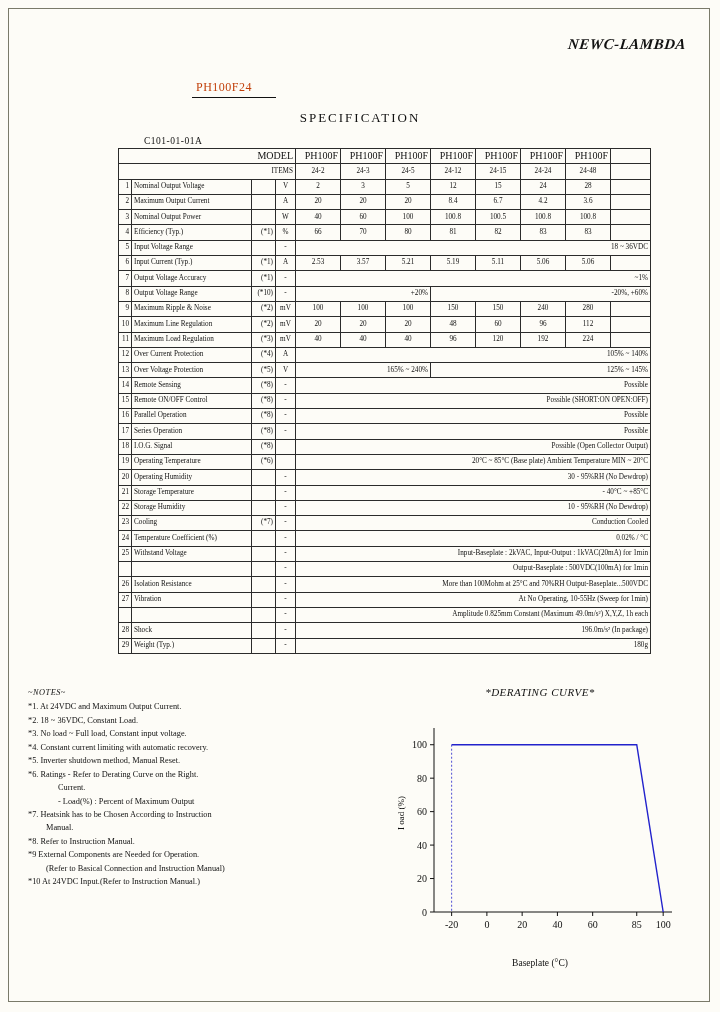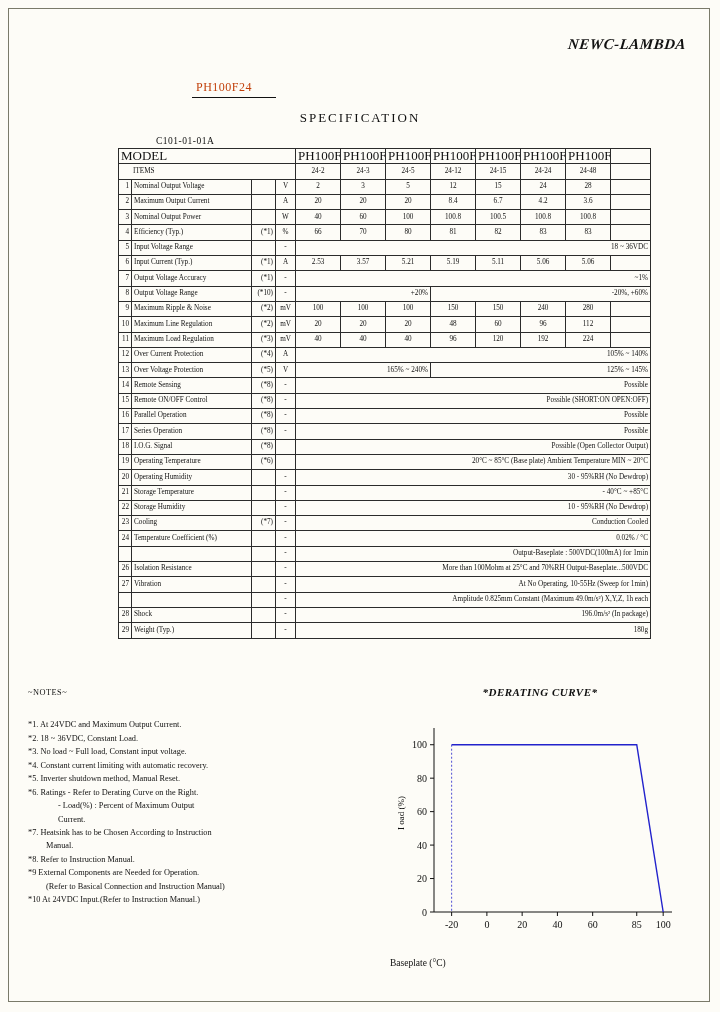--- a/index.html
+++ b/index.html
@@ -55,21 +55,21 @@
     left: 0;
     right: 0;
     top: 110px;
     text-align: center;
     font-size: 13px;
     letter-spacing: 2px;
     color: #111;
   }
   .doc-code {
     position: absolute;
-    left: 156px;
+    left: 144px;
     top: 136px;
     font-size: 9.5px;
     color: #111;
     letter-spacing: 0.5px;
   }
 
   
   table.spec {
     position: absolute;
     left: 118px;
@@ -88,48 +88,48 @@
     vertical-align: middle;
     overflow: hidden;
     white-space: nowrap;
   }
   .c-no      { width: 13px;  text-align: right; padding-right: 2px; }
   .c-item    { width: 120px; text-align: left;  padding-left: 3px; }
   .c-note    { width: 24px;  text-align: right; padding-right: 2px; }
   .c-unit    { width: 20px;  text-align: center; }
   .c-val     { width: 45px;  text-align: center; }
   .c-last    { width: 40px;  text-align: center; }
-  .hdr td { text-align: left; font-size: 13px; height: 15px; }
+  .hdr td { text-align: right; font-size: 10px; height: 15px; }
   .hdr2 td { text-align: center; }
   .ctr { text-align: right; }
 
   
   .notes {
     position: absolute;
     left: 28px;
     top: 686px;
     width: 340px;
     font-size: 8.3px;
     color: #111;
     line-height: 1.62;
   }
-  .notes .n-head { letter-spacing: 0.5px; margin-bottom: 19px; }
+  .notes .n-head { letter-spacing: 0.5px; margin-bottom: 1px; font-style: italic; }
   .notes .n-item { white-space: pre-wrap; }
   .notes .n-sub { padding-left: 30px; }
   .notes .n-sub2 { padding-left: 18px; }
 
   
   .curve-title {
     position: absolute;
     left: 400px;
     top: 686px;
     width: 280px;
     text-align: center;
     font-size: 11px;
-    font-weight: bold;
+    font-weight: normal;
     font-style: italic;
     letter-spacing: 0.5px;
     color: #111;
   }
   .chart-wrap {
     position: absolute;
     left: 390px;
     top: 716px;
     width: 300px;
     height: 250px;
@@ -142,21 +142,21 @@
     transform-origin: center;
     font-size: 9px;
     color: #111;
     white-space: nowrap;
   }
   .chart-xlabel {
     position: absolute;
     left: 0;
     right: 0;
     bottom: -2px;
-    text-align: left;
+    text-align: center;
     font-size: 9.5px;
     color: #111;
   }
 </style>
 </head>
 <body>
 
 <div class="page">
   <div class="page-border"></div>
 
@@ -186,21 +186,21 @@
           <td>PH100F</td>
           <td>PH100F</td>
           <td>PH100F</td>
           <td>PH100F</td>
           <td>PH100F</td>
           <td>PH100F</td>
           <td>PH100F</td>
           <td></td>
         </tr>
         <tr class="hdr2">
-          <td colspan="4" class="c-item" style="text-align:left;padding-left:14px">ITEMS</td>
+          <td colspan="4" class="c-item" style="text-align:right;padding-left:14px">ITEMS</td>
           <td>24-2</td>
           <td>24-3</td>
           <td>24-5</td>
           <td>24-12</td>
           <td>24-15</td>
           <td>24-24</td>
           <td>24-48</td>
           <td></td>
         </tr>
         <tr>
@@ -423,20 +423,27 @@
           <td class="ctr" colspan="8">Conduction Cooled</td>
         </tr>
         <tr>
           <td class="c-no">24</td>
           <td class="c-item">Temperature Coefficient (%)</td>
           <td class="c-note"></td>
           <td class="c-unit">-</td>
           <td class="ctr" colspan="8">0.02% / °C</td>
         </tr>
         <tr>
+          <td class="c-no">25</td>
+          <td class="c-item">Withstand Voltage</td>
+          <td class="c-note"></td>
+          <td class="c-unit">-</td>
+          <td class="ctr" colspan="8">Input-Baseplate : 2kVAC, Input-Output : 1kVAC(20mA) for 1min</td>
+        </tr>
+        <tr>
           <td class="c-no"></td>
           <td class="c-item"></td>
           <td class="c-note"></td>
           <td class="c-unit">-</td>
           <td class="ctr" colspan="8">Output-Baseplate : 500VDC(100mA) for 1min</td>
         </tr>
         <tr>
           <td class="c-no">26</td>
           <td class="c-item">Isolation Resistance</td>
           <td class="c-note"></td>
@@ -476,22 +483,22 @@
 
   <div class="notes">
     <div class="n-head">~NOTES~</div>
     <div id="notes-list">
         <div class="n-item">*1. At 24VDC and Maximum Output Current.</div>
         <div class="n-item">*2. 18 ~ 36VDC, Constant Load.</div>
         <div class="n-item">*3. No load ~ Full load, Constant input voltage.</div>
         <div class="n-item">*4. Constant current limiting with automatic recovery.</div>
         <div class="n-item">*5. Inverter shutdown method, Manual Reset.</div>
         <div class="n-item">*6. Ratings - Refer to Derating Curve on the Right.</div>
+        <div class="n-item n-sub">Current.</div>
         <div class="n-item n-sub">- Load(%) : Percent of Maximum Output</div>
-        <div class="n-item n-sub">Current.</div>
         <div class="n-item">*7. Heatsink has to be Chosen According to Instruction</div>
         <div class="n-item n-sub2">Manual.</div>
         <div class="n-item">*8. Refer to Instruction Manual.</div>
         <div class="n-item">*9 External Components are Needed for Operation.</div>
         <div class="n-item n-sub2">(Refer to Basical Connection and Instruction Manual)</div>
         <div class="n-item">*10 At 24VDC Input.(Refer to Instruction Manual.)</div>
       </div>
   </div>
 
   <div class="curve-title">*DERATING CURVE*</div>

